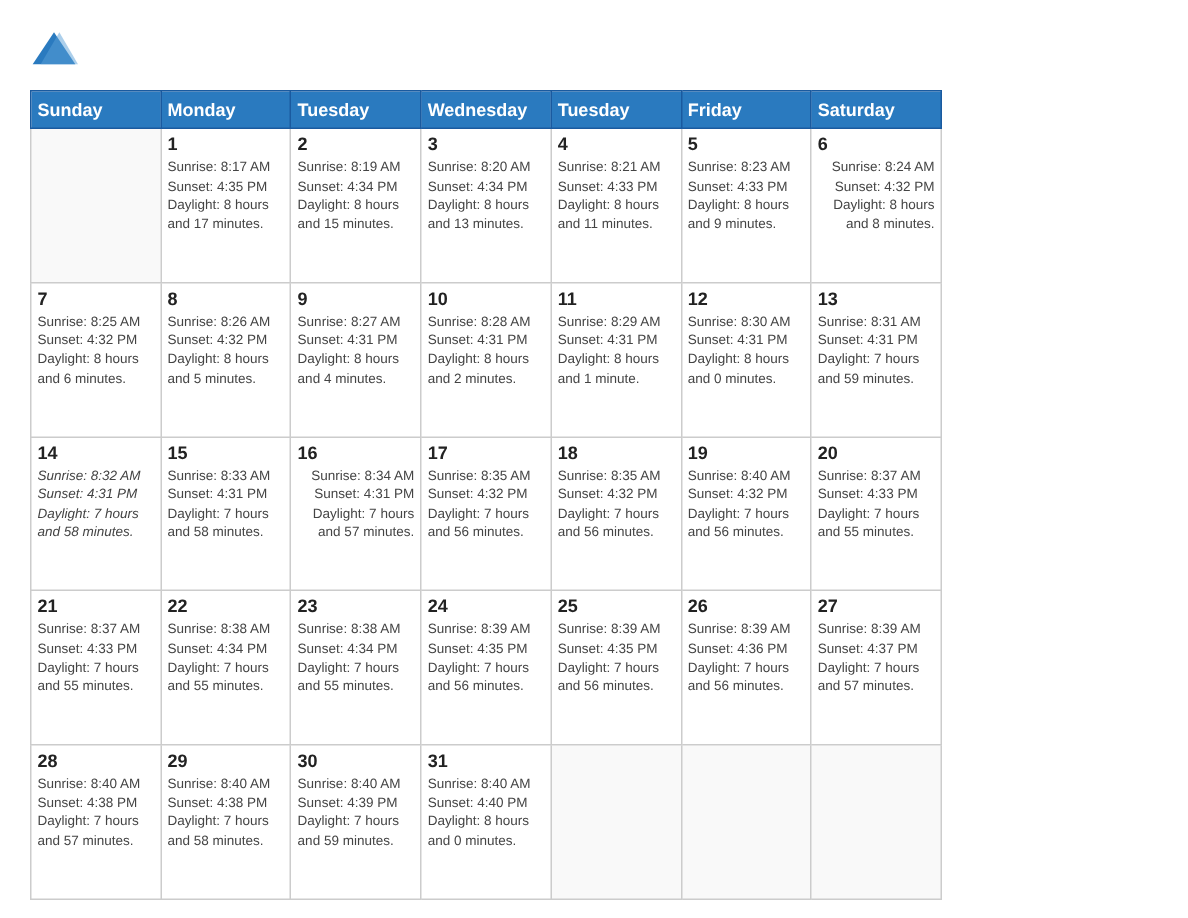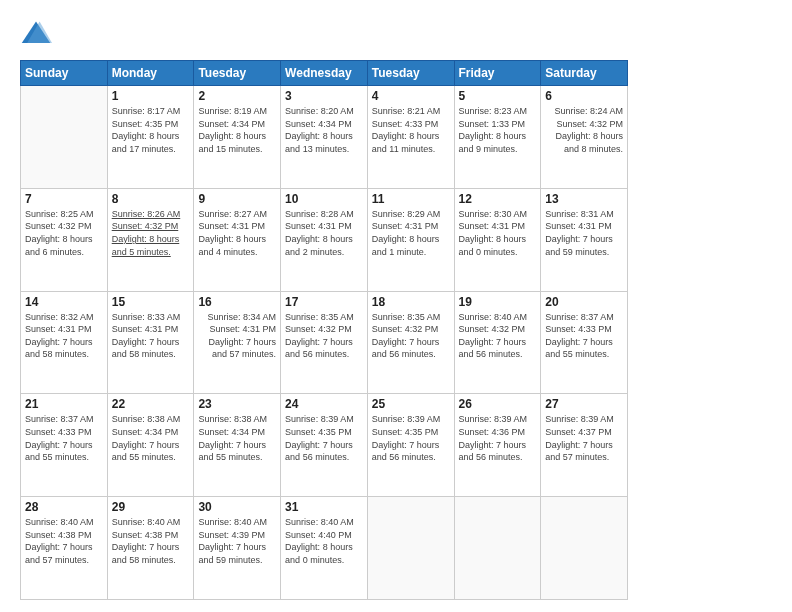--- a/index.html
+++ b/index.html
@@ -161,21 +161,21 @@
           <td>
             <span class="day-number">4</span>
             <div class="day-info" style="white-space: pre-line;">Sunrise: 8:21 AM
 Sunset: 4:33 PM
 Daylight: 8 hours
 and 11 minutes.</div>
           </td>
           <td>
             <span class="day-number">5</span>
             <div class="day-info" style="white-space: pre-line;">Sunrise: 8:23 AM
-Sunset: 1:33 PM
+Sunset: 4:33 PM
 Daylight: 8 hours
 and 9 minutes.</div>
           </td>
           <td>
             <span class="day-number">6</span>
             <div class="day-info" style="white-space: pre-line; text-align: right;">Sunrise: 8:24 AM
 Sunset: 4:32 PM
 Daylight: 8 hours
 and 8 minutes.</div>
           </td>
@@ -183,21 +183,21 @@
         <tr>
           <td>
             <span class="day-number">7</span>
             <div class="day-info" style="white-space: pre-line;">Sunrise: 8:25 AM
 Sunset: 4:32 PM
 Daylight: 8 hours
 and 6 minutes.</div>
           </td>
           <td>
             <span class="day-number">8</span>
-            <div class="day-info" style="white-space: pre-line; text-decoration: underline;">Sunrise: 8:26 AM
+            <div class="day-info" style="white-space: pre-line;">Sunrise: 8:26 AM
 Sunset: 4:32 PM
 Daylight: 8 hours
 and 5 minutes.</div>
           </td>
           <td>
             <span class="day-number">9</span>
             <div class="day-info" style="white-space: pre-line;">Sunrise: 8:27 AM
 Sunset: 4:31 PM
 Daylight: 8 hours
 and 4 minutes.</div>
@@ -227,21 +227,21 @@
             <span class="day-number">13</span>
             <div class="day-info" style="white-space: pre-line;">Sunrise: 8:31 AM
 Sunset: 4:31 PM
 Daylight: 7 hours
 and 59 minutes.</div>
           </td>
         </tr>
         <tr>
           <td>
             <span class="day-number">14</span>
-            <div class="day-info" style="white-space: pre-line;">Sunrise: 8:32 AM
+            <div class="day-info" style="white-space: pre-line; font-style: italic;">Sunrise: 8:32 AM
 Sunset: 4:31 PM
 Daylight: 7 hours
 and 58 minutes.</div>
           </td>
           <td>
             <span class="day-number">15</span>
             <div class="day-info" style="white-space: pre-line;">Sunrise: 8:33 AM
 Sunset: 4:31 PM
 Daylight: 7 hours
 and 58 minutes.</div>

